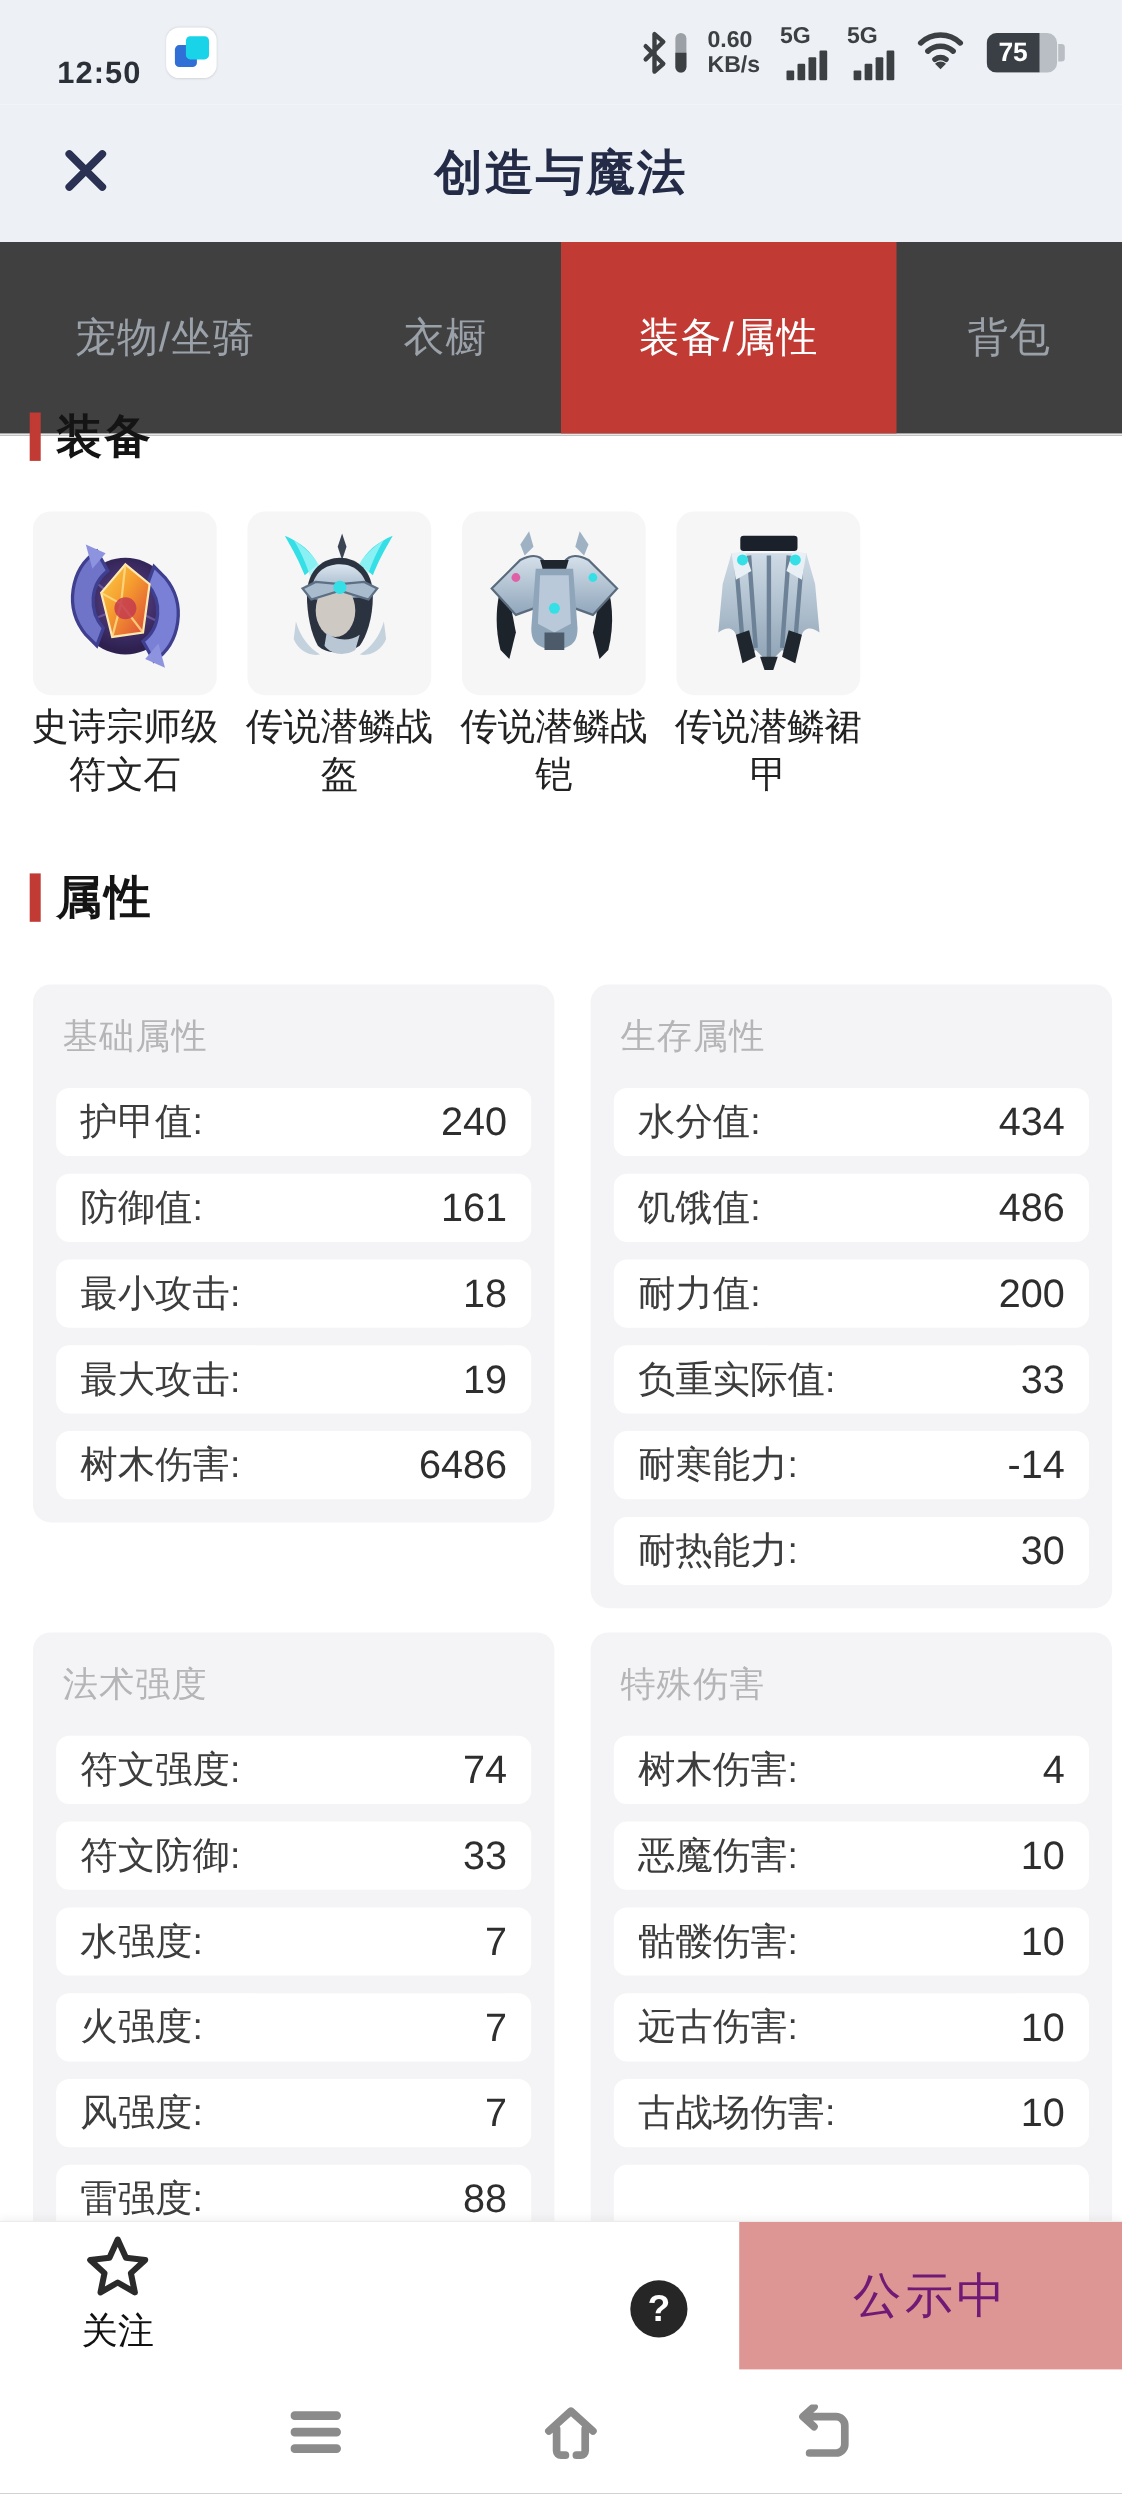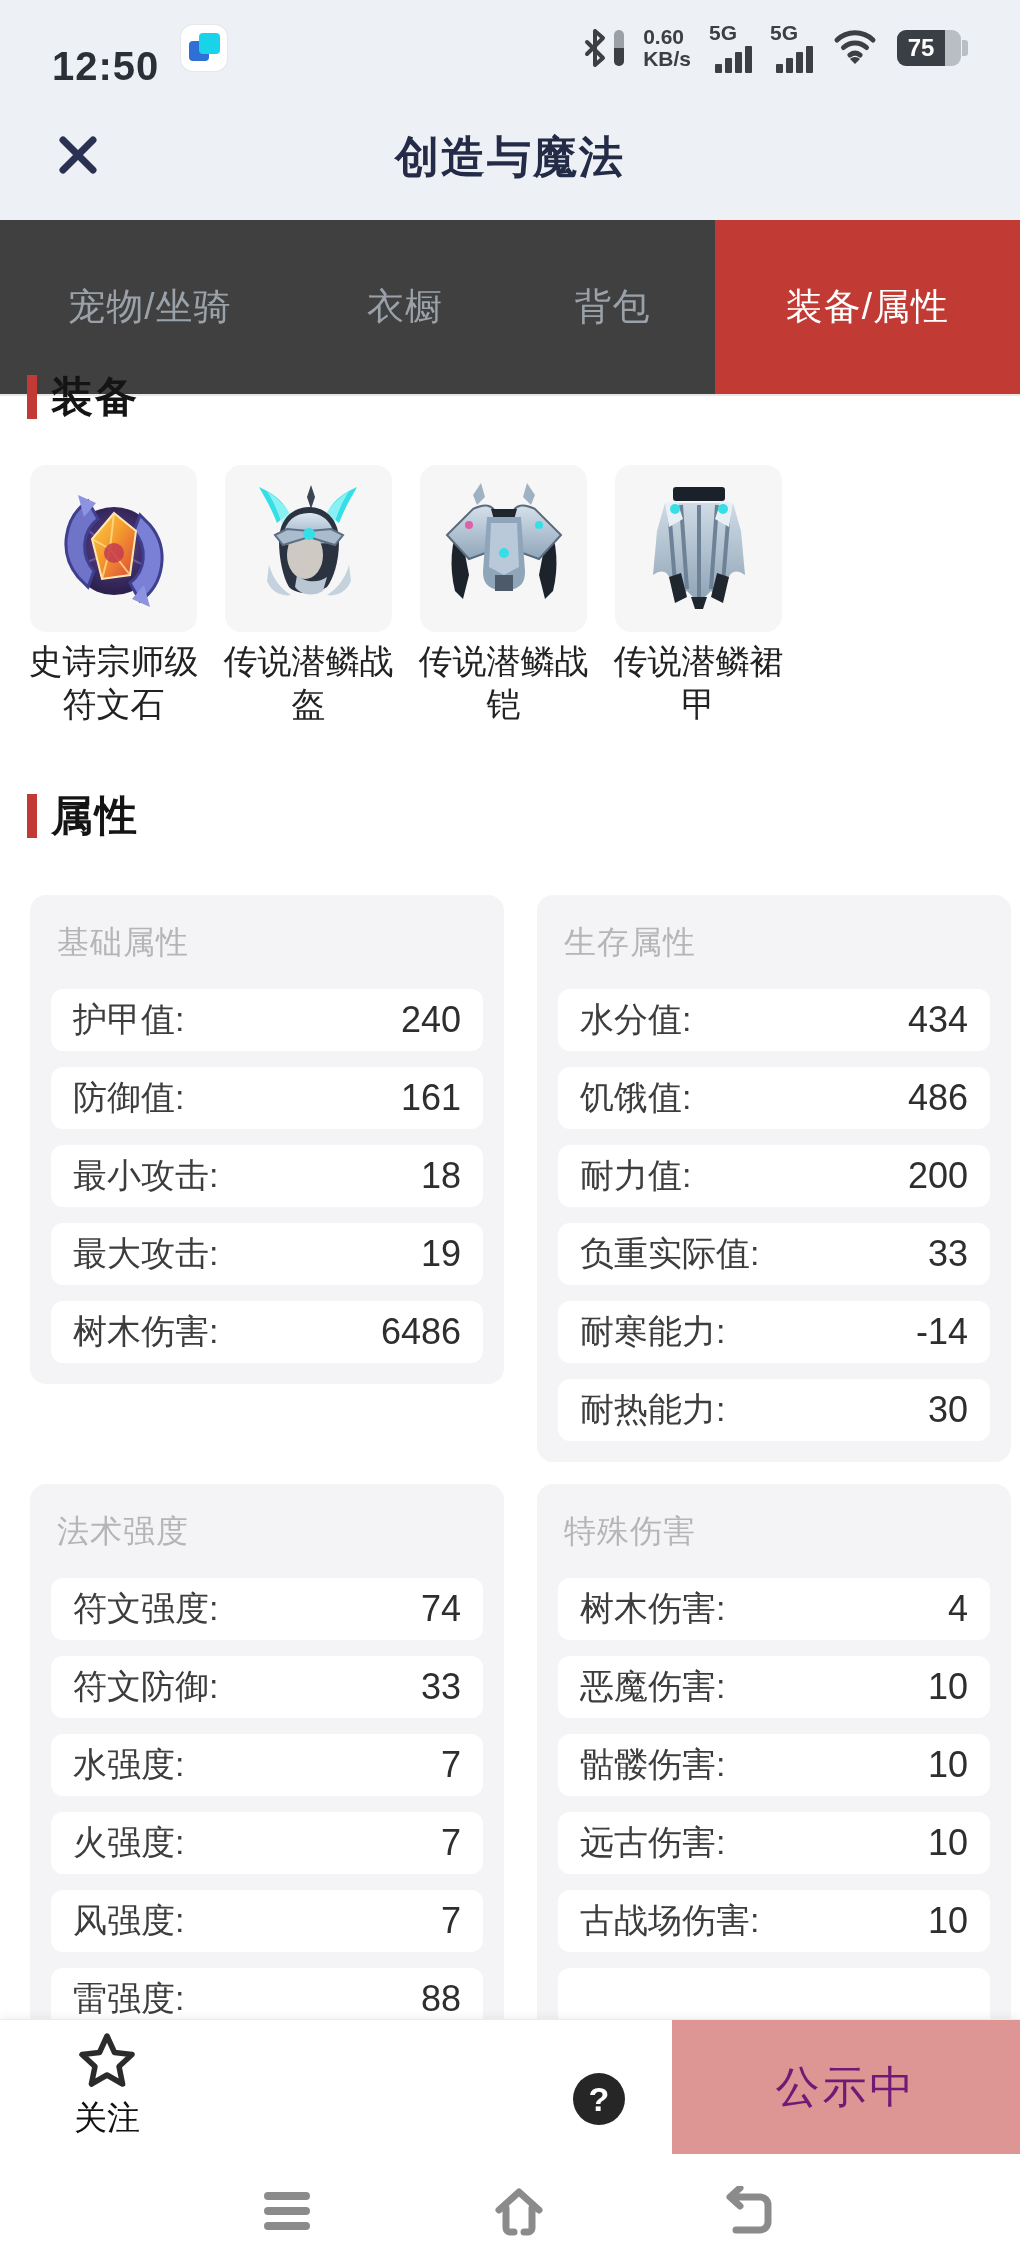--- a/index.html
+++ b/index.html
@@ -8,21 +8,21 @@
     font-family:"Liberation Sans","DejaVu Sans",sans-serif;overflow:hidden;
     margin:0 auto;
   }
   
   .statusbar{
     position:absolute;top:0;left:0;width:100%;height:95px;background:#edf1f5;
     display:flex;align-items:center;justify-content:space-between;
     padding:0 52px;box-sizing:border-box;
   }
   .sb-left{display:flex;align-items:center;gap:22px;}
-  .sb-time{font-size:40px;font-weight:700;color:#2b3038;letter-spacing:1px;margin-top:37px;}
+  .sb-time{font-size:28px;font-weight:700;color:#2b3038;letter-spacing:1px;margin-top:37px;}
   .sb-appicon{width:46px;height:46px;background:#ffffff;border-radius:12px;position:relative;box-shadow:0 0 2px rgba(0,0,0,.12);}
   .sb-appicon .sq1{position:absolute;left:8px;top:16px;width:20px;height:20px;background:#2f6fd6;border-radius:4px;}
   .sb-appicon .sq2{position:absolute;left:18px;top:8px;width:21px;height:21px;background:#19d3e8;border-radius:4px;}
   .sb-right{display:flex;align-items:center;gap:18px;justify-content:flex-end;}
   .sb-speed{display:flex;flex-direction:column;line-height:22px;font-size:21px;font-weight:700;color:#3c4043;text-align:left;}
   .net{display:flex;flex-direction:column;align-items:flex-start;}
   .net-label{font-size:21px;font-weight:700;color:#3c4043;line-height:20px;margin-left:0;}
   .bars{display:flex;align-items:flex-end;gap:3px;margin-top:3px;margin-left:6px;}
   .bars i{display:block;width:7px;background:#3c4043;border-radius:1px;}
   .battery{display:flex;align-items:center;}
@@ -158,22 +158,22 @@
       <svg width="46" height="46" viewBox="0 0 46 46">
           <path d="M8 8 L38 38 M38 8 L8 38" stroke="#2b3152" stroke-width="7" stroke-linecap="round"></path>
         </svg>
     </div>
     <div class="appbar-title">创造与魔法</div>
   </div>
 
   <div class="tabbar" id="tabbar">
       <div class="tab" style="width: 29.4%;">宠物/坐骑</div>
       <div class="tab" style="width: 20.6%;">衣橱</div>
+      <div class="tab active" style="width: 29.9%;">装备/属性</div>
       <div class="tab" style="width: 20.1%;">背包</div>
-      <div class="tab active" style="width: 29.9%;">装备/属性</div>
     </div>
 
   <div class="content">
 
     <div class="sec-header sec1">
       <span class="bar"></span>
       <span class="txt">装备</span>
     </div>
 
     <div class="equip-grid" id="equip-grid">

